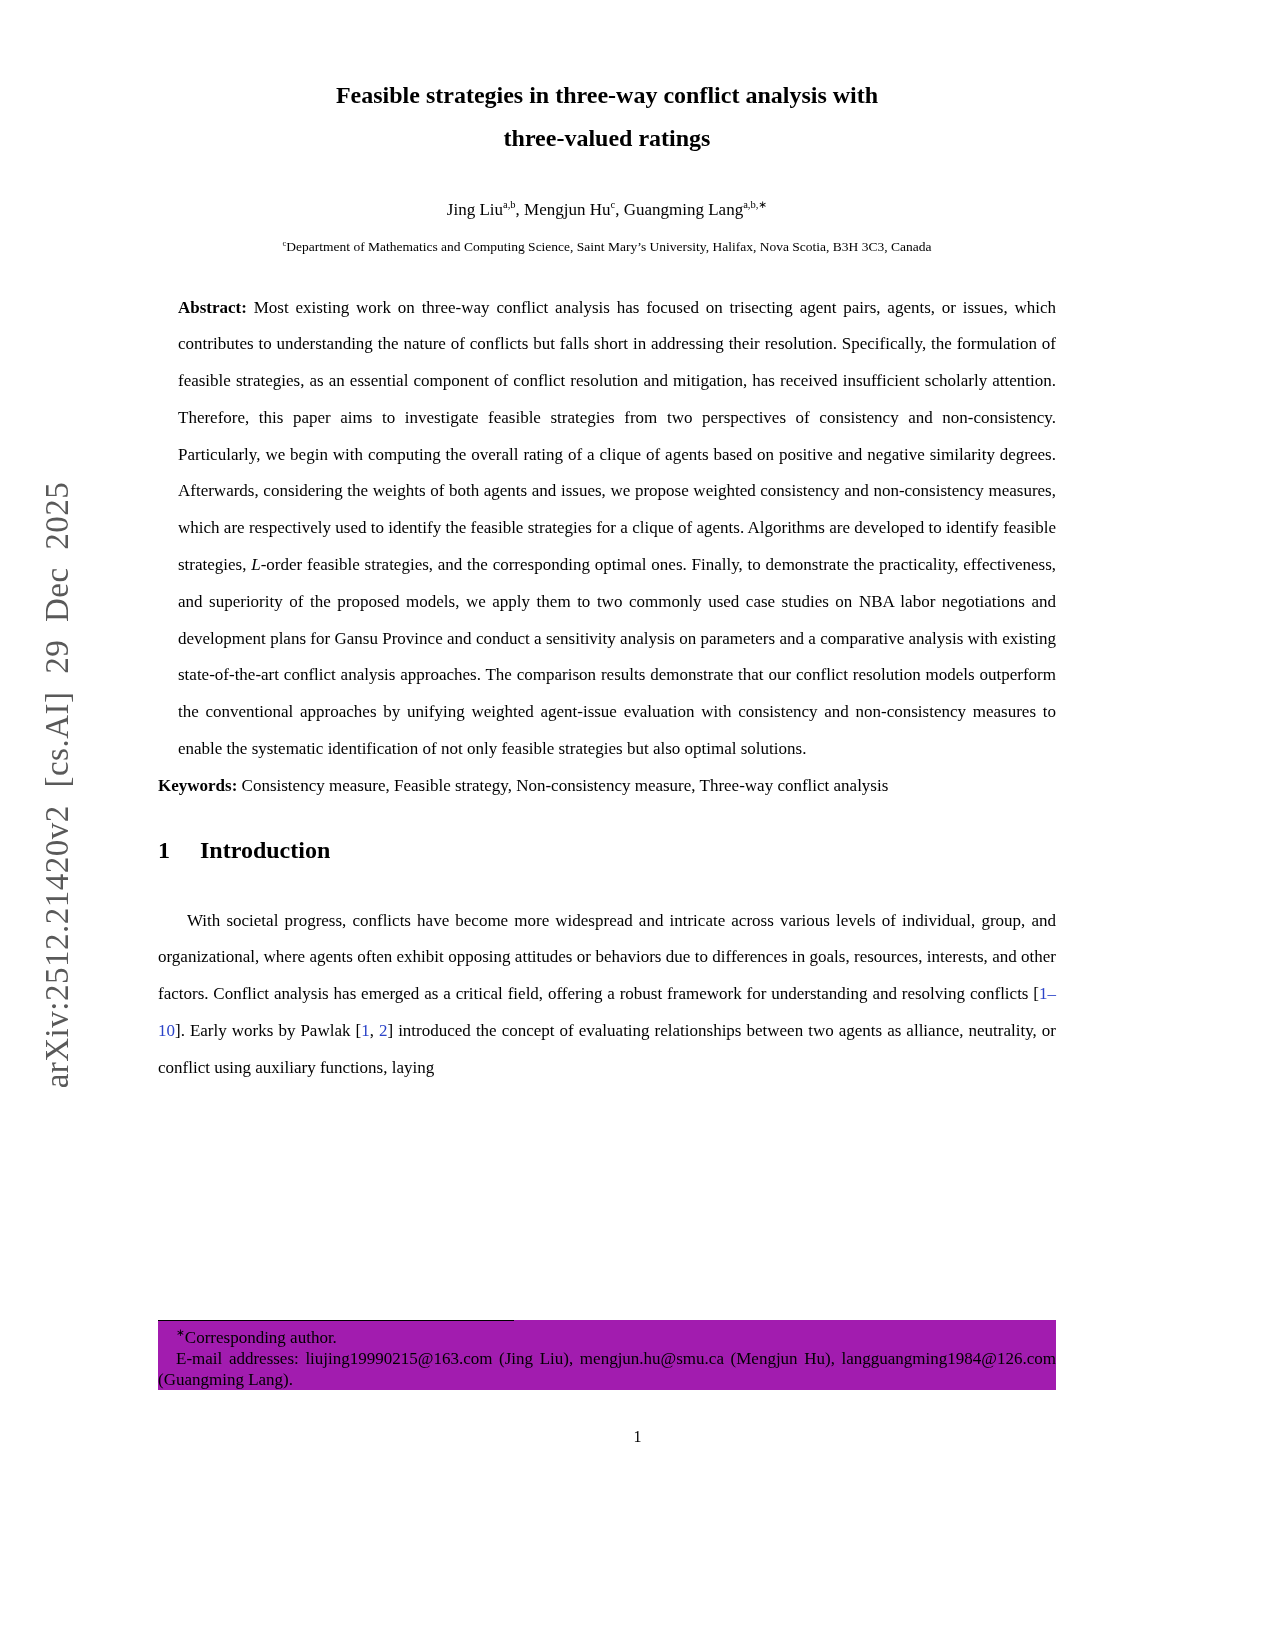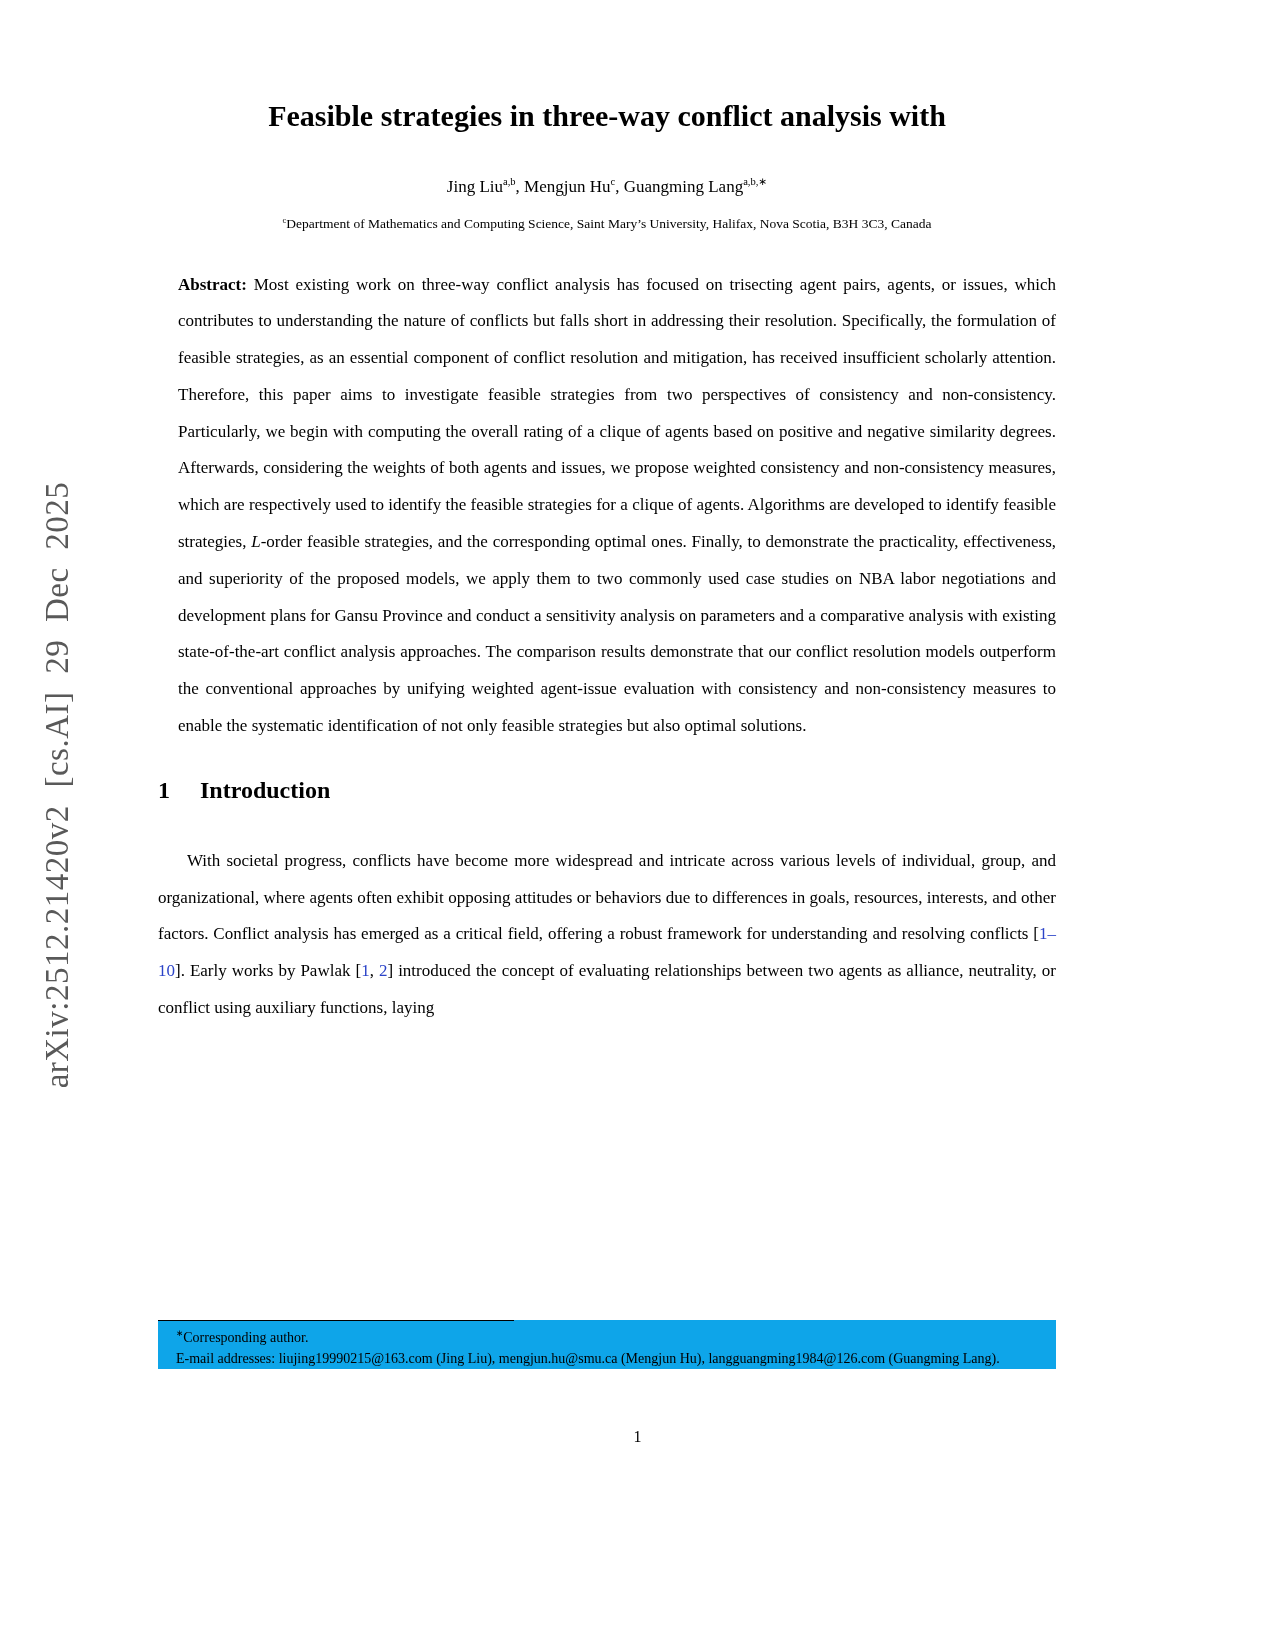--- a/index.html
+++ b/index.html
@@ -11,23 +11,23 @@
     font-family: "Liberation Serif", serif;
     overflow: hidden;
   }
   .content {
     position: absolute;
     left: 158px;
     top: 0;
     width: 898px;
   }
   .paper-title {
-    padding-top: 94px;
+    padding-top: 74px;
     text-align: center;
-    font-size: 30px;
+    font-size: 24px;
     font-weight: bold;
     line-height: 43px;
   }
   .authors {
     margin-top: 40px;
     text-align: center;
     font-size: 17px;
   }
   sup {
     font-size: 0.62em;
@@ -70,23 +70,23 @@
     text-align: justify;
     hyphens: auto;
   }
   .first-line-indent { text-indent: 29px; }
   .cite { text-decoration: none; cursor: pointer; }
   .footnote {
     position: absolute;
     left: 158px;
     top: 1320px;
     width: 898px;
-    font-size: 14px;
+    font-size: 17px;
     line-height: 21px;
-    background: #0ea5e9;
+    background: #a21caf;
   }
   .footnote-rule {
     width: 356px;
     border-top: 1.5px solid #000000;
     margin-bottom: 6px;
   }
   .fn-line { text-indent: 18px; text-align: justify; }
   .page-number {
     position: absolute;
     left: 0;
@@ -107,30 +107,31 @@
     word-spacing: 9px;
   }
 </style>
 </head>
 <body>
 
 <div class="arxiv-watermark" style="color: rgb(89, 89, 89);">arXiv:2512.21420v2 [cs.AI] 29 Dec 2025</div>
 
 <div class="content">
 
-  <h1 class="paper-title"><span>Feasible strategies in three-way conflict analysis with</span><br></h1>
+  <h1 class="paper-title"><span>Feasible strategies in three-way conflict analysis with</span><br><span>three-valued ratings</span></h1>
 
   <div class="authors"><span>Jing Liu</span><sup>a,b</sup><span>, </span><span>Mengjun Hu</span><sup>c</sup><span>, </span><span>Guangming Lang</span><sup>a,b,∗</sup></div>
 
   <div class="affils">
     <div><sup>c</sup><span>Department of Mathematics and Computing Science, Saint Mary’s University, Halifax, Nova Scotia, B3H 3C3, Canada</span></div>
   </div>
 
   <p class="abstract"><span class="bold-label">Abstract:</span><span> Most existing work on three-way conflict analysis has focused on trisecting agent pairs, agents, or issues, which contributes to understanding the nature of conflicts but falls short in addressing their resolution. Specifically, the formulation of feasible strategies, as an essential component of conflict resolution and mitigation, has received insufficient scholarly attention. Therefore, this paper aims to investigate feasible strategies from two perspectives of consistency and non-consistency. Particularly, we begin with computing the overall rating of a clique of agents based on positive and negative similarity degrees. Afterwards, considering the weights of both agents and issues, we propose weighted consistency and non-consistency measures, which are respectively used to identify the feasible strategies for a clique of agents. Algorithms are developed to identify feasible strategies, </span><span class="math-var">L</span><span>-order feasible strategies, and the corresponding optimal ones. Finally, to demonstrate the practicality, effectiveness, and superiority of the proposed models, we apply them to two commonly used case studies on NBA labor negotiations and development plans for Gansu Province and conduct a sensitivity analysis on parameters and a comparative analysis with existing state-of-the-art conflict analysis approaches. The comparison results demonstrate that our conflict resolution models outperform the conventional approaches by unifying weighted agent-issue evaluation with consistency and non-consistency measures to enable the systematic identification of not only feasible strategies but also optimal solutions.</span></p>
 
+  <p class="keywords"><span class="bold-label">Keywords:</span><span> Consistency measure, Feasible strategy, Non-consistency measure, Three-way conflict analysis</span></p>
 
   <h2 class="section-heading"><span class="sec-num">1</span><span>Introduction</span></h2>
 
   <p class="body-par first-line-indent"><span>With societal progress, conflicts have become more widespread and intricate across various levels of individual, group, and organizational, where agents often exhibit opposing attitudes or behaviors due to differences in goals, resources, interests, and other factors. Conflict analysis has emerged as a critical field, offering a robust framework for understanding and resolving conflicts [</span><a class="cite" style="color: rgb(43, 67, 200);">1–10</a><span>]. Early works by Pawlak [</span><a class="cite" style="color: rgb(43, 67, 200);">1</a><span>, </span><a class="cite" style="color: rgb(43, 67, 200);">2</a><span>] introduced the concept of evaluating relationships between two agents as alliance, neutrality, or conflict using auxiliary functions, laying</span></p>
 
 </div>
 
 <div class="footnote">
   <div class="footnote-rule"></div>
   <p class="fn-line"><sup>∗</sup><span>Corresponding author.</span></p>

